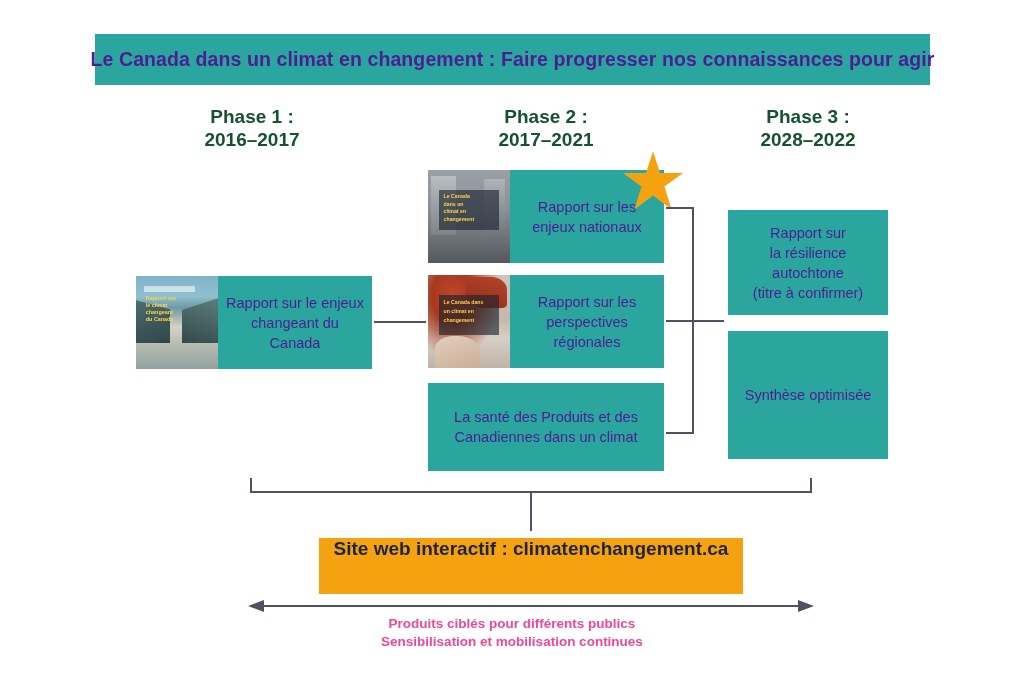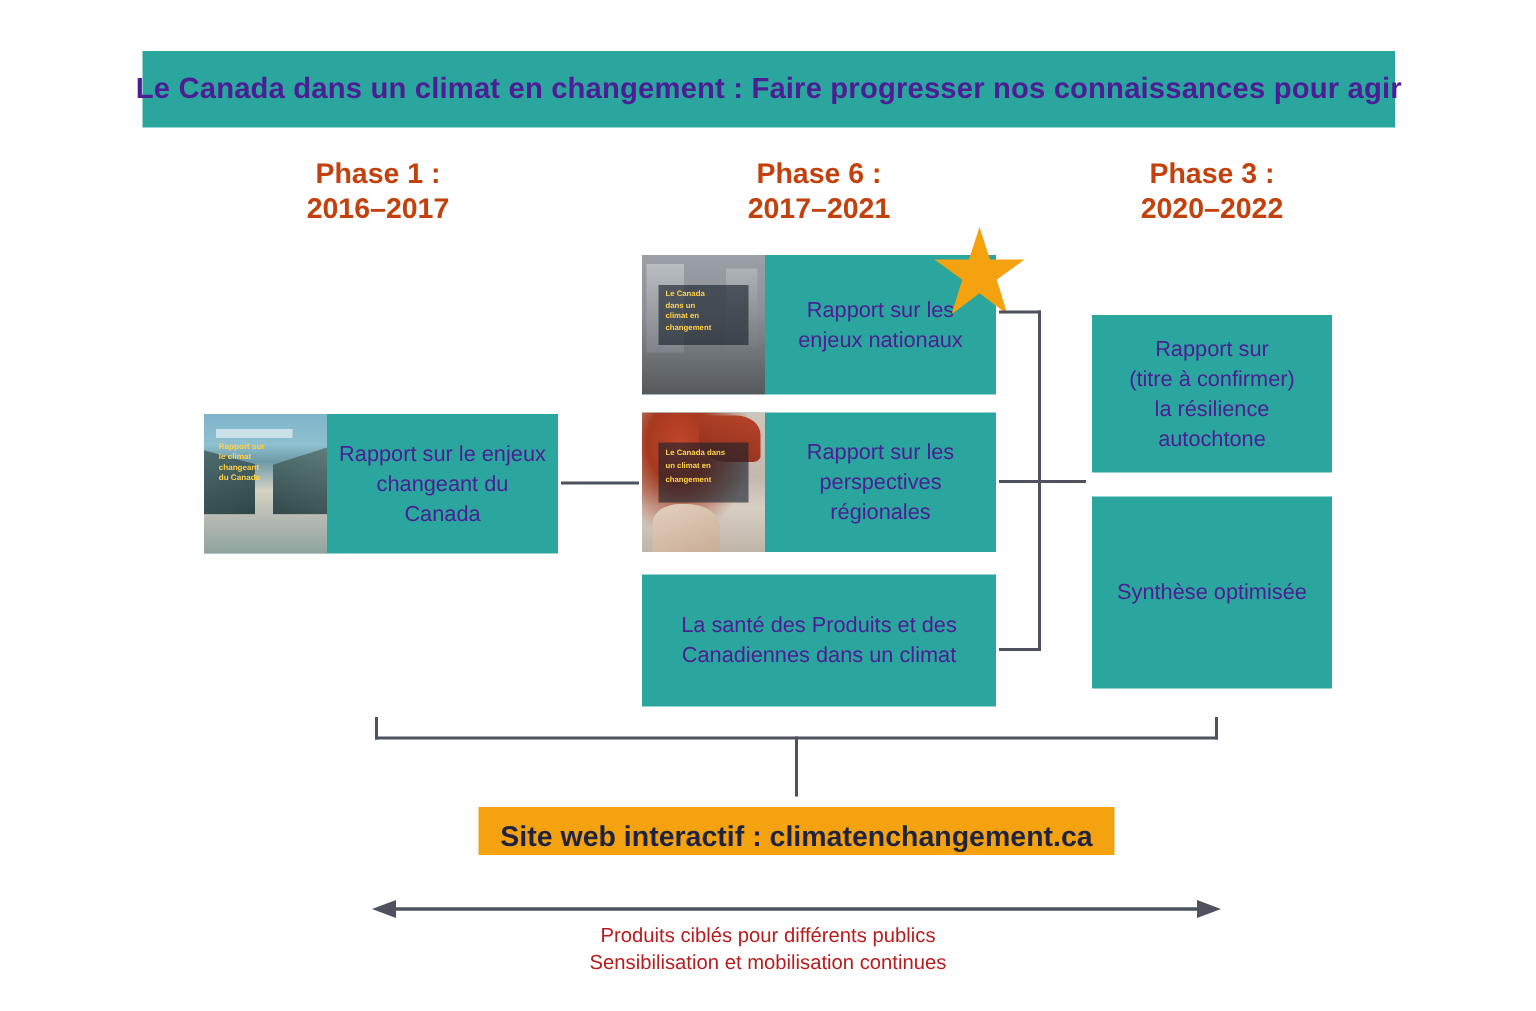--- a/index.html
+++ b/index.html
@@ -19,21 +19,21 @@
     display:flex;align-items:center;justify-content:center;
     box-sizing:border-box;
   }
   .title-banner .title-text{
     color:#4c1d95;font-size:19.5px;font-weight:700;letter-spacing:.1px;
     white-space:nowrap;
   }
 
   
   .phase-head{
-    position:absolute;text-align:center;color:#c2410c;
+    position:absolute;text-align:center;color:#14532d;
     font-weight:700;font-size:19px;line-height:23px;
   }
   .phase-head .ln{display:block;}
   #phase1-head{left:152px;top:105px;width:200px;}
   #phase2-head{left:446px;top:105px;width:200px;}
   #phase3-head{left:708px;top:105px;width:200px;}
 
   
   .card{
     position:absolute;background:#2aa69e;box-sizing:border-box;
@@ -156,57 +156,57 @@
   #br2-out{left:692px;top:320px;width:32px;}
 
   
   #bb-horiz{left:250px;top:491px;width:562px;}
   #bb-left{left:250px;top:478px;height:15px;}
   #bb-right{left:810px;top:478px;height:15px;}
   #bb-drop{left:530px;top:491px;height:40px;}
 
   
   .web-bar{
-    position:absolute;left:319px;top:538px;width:424px;height:32px;
-    background:#f5a211;display:flex;align-items:flex-end;justify-content:center;
+    position:absolute;left:319px;top:538px;width:424px;height:56px;
+    background:#f5a211;display:flex;align-items:flex-start;justify-content:center;
   }
   .web-bar .wb-text{
     color:#1e2340;font-size:19px;font-weight:700;white-space:nowrap;
   }
 
   
   #arrow-wrap{position:absolute;left:246px;top:596px;width:570px;height:20px;}
 
   
   .caption{
     position:absolute;left:312px;top:615px;width:400px;text-align:center;
-    color:#b91c1c;font-size:13.5px;font-weight:400;line-height:18px;
+    color:#ec4899;font-size:13.5px;font-weight:700;line-height:18px;
   }
   .caption .ln{display:block;}
 </style>
 </head>
 <body>
 
 <div id="stage">
 
   <div class="title-banner">
     <span class="title-text">Le Canada dans un climat en changement : Faire progresser nos connaissances pour agir</span>
   </div>
 
   <div class="phase-head" id="phase1-head">
     <span class="ln">Phase 1 :</span>
     <span class="ln">2016–2017</span>
   </div>
   <div class="phase-head" id="phase2-head">
-    <span class="ln">Phase 6 :</span>
+    <span class="ln">Phase 2 :</span>
     <span class="ln">2017–2021</span>
   </div>
   <div class="phase-head" id="phase3-head">
     <span class="ln">Phase 3 :</span>
-    <span class="ln">2020–2022</span>
+    <span class="ln">2028–2022</span>
   </div>
 
   <div class="card with-thumb" id="card-p1">
     <div class="thumb">
       <div class="photo photo-lake"></div>
       <div class="topbar"></div>
       <div class="cover-txt">
         <div>Rapport sur</div>
         <div>le climat</div>
         <div>changeant</div>
@@ -262,22 +262,22 @@
   <div class="card" id="card-p2c">
     <div class="label">
       <div>La santé des Produits et des</div>
       <div>Canadiennes dans un climat</div>
     </div>
   </div>
 
   <div class="card" id="card-p3a">
     <div class="label">
       <div>Rapport sur</div>
+      <div>la résilience autochtone</div>
       <div>(titre à confirmer)</div>
-      <div>la résilience autochtone</div>
     </div>
   </div>
 
   <div class="card" id="card-p3b">
     <div class="label">Synthèse optimisée</div>
   </div>
 
   <div class="line hline" id="conn-p1-p2"></div>
 
   <div class="line hline" id="br2-stub-a"></div>

